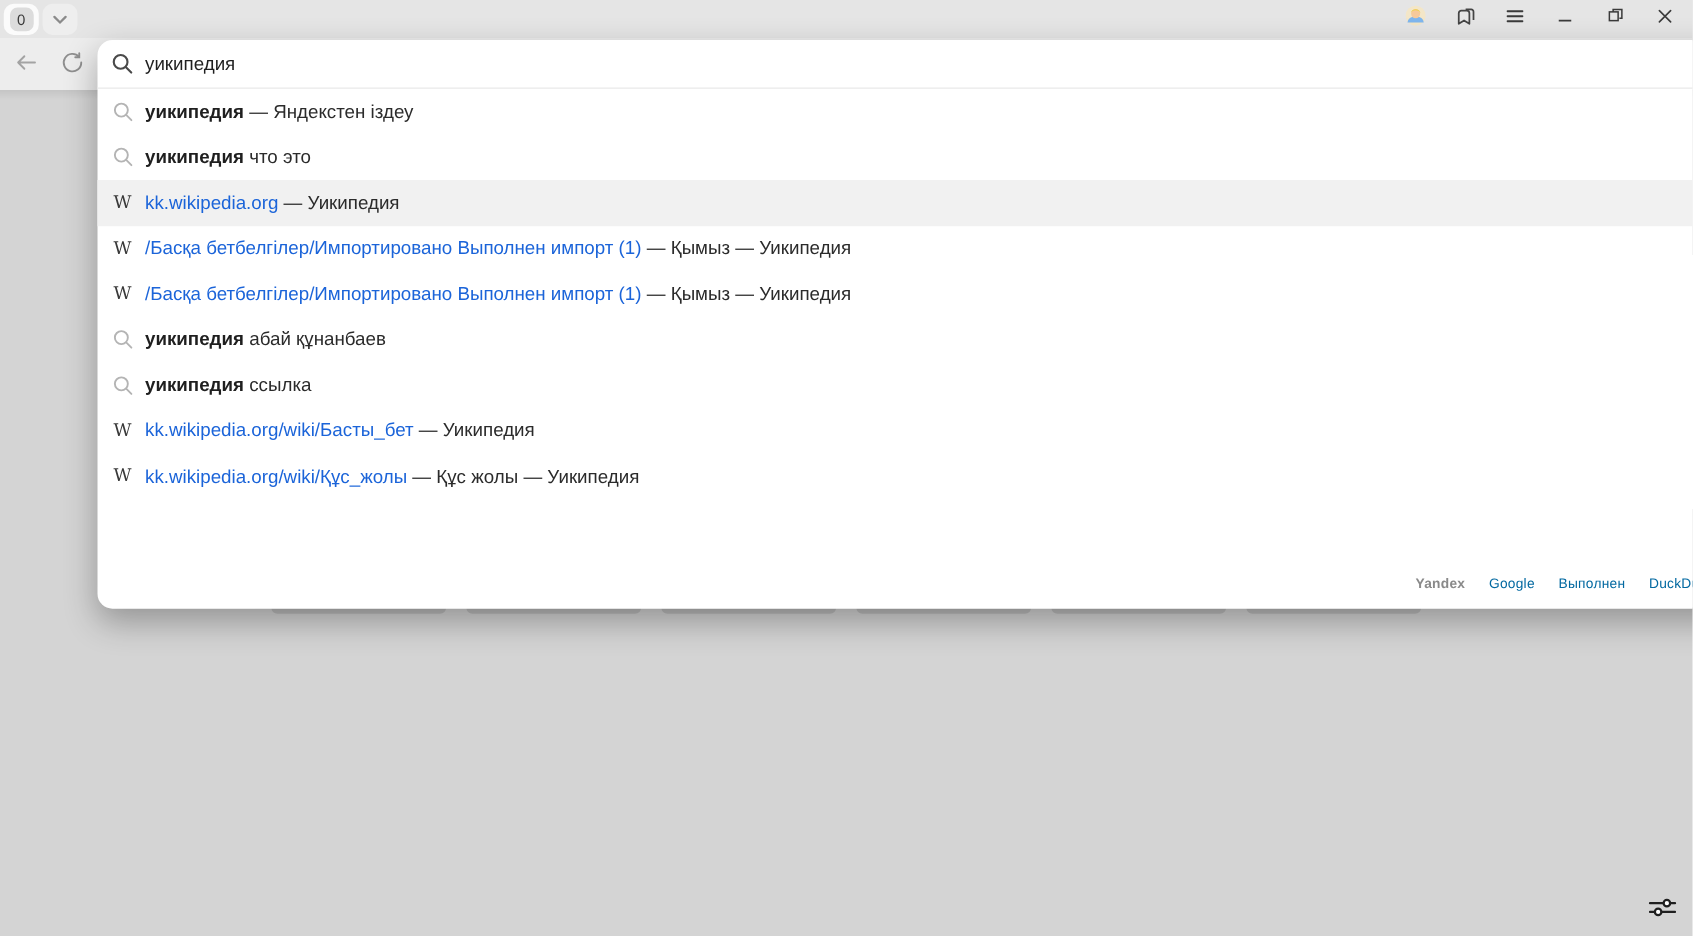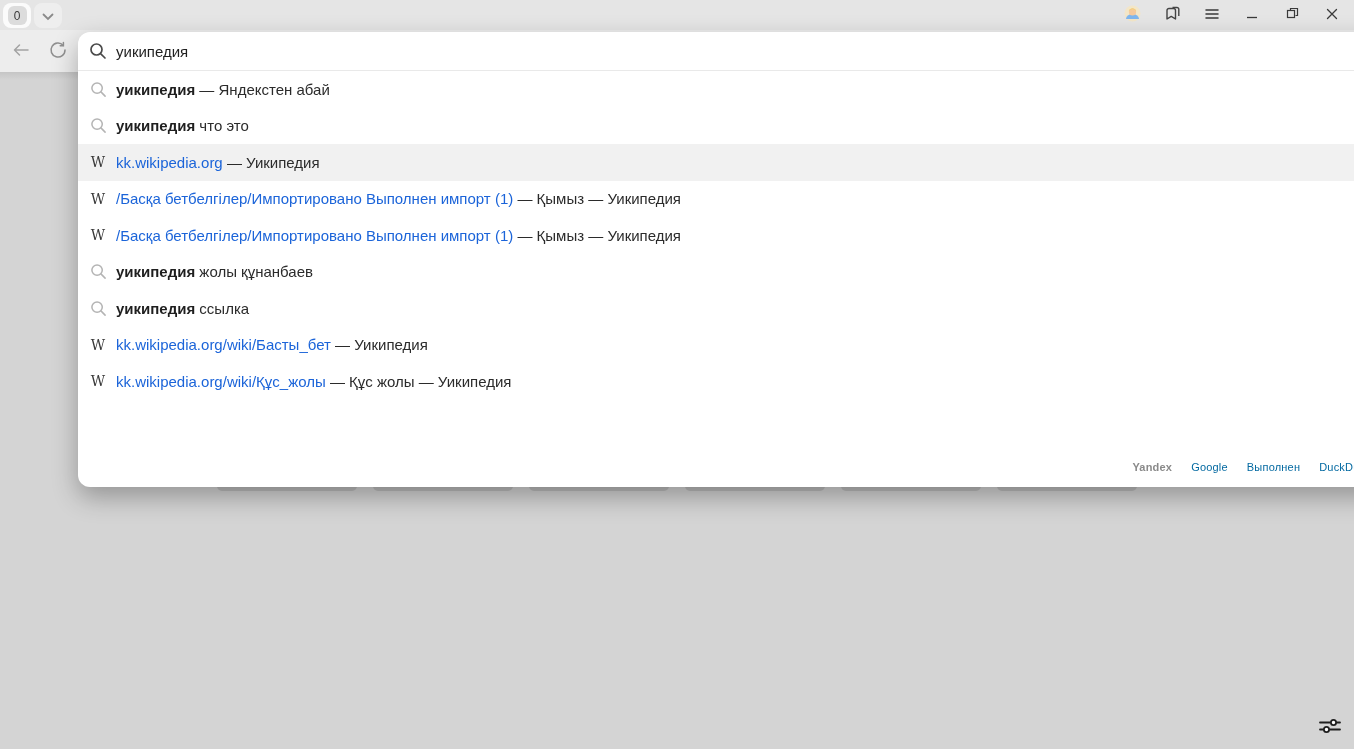--- a/index.html
+++ b/index.html
@@ -202,21 +202,21 @@
 
   <div class="rows" id="suggestion-list">
       <div class="row">
     <span class="ic">
       <svg width="17" height="17" viewBox="0 0 18 18" fill="none" stroke="#b4b4b4" stroke-width="1.6" stroke-linecap="round">
         <circle cx="7.5" cy="7.5" r="5.5"></circle>
             <path d="M11.8 11.8 L16 16"></path>
       </svg>
     </span>
 
-    <span class="txt"><b class="q">уикипедия</b><span class="lnk"></span><span class="rest"> — Яндекстен абай</span></span>
+    <span class="txt"><b class="q">уикипедия</b><span class="lnk"></span><span class="rest"> — Яндекстен іздеу</span></span>
 
   </div>
       <div class="row">
     <span class="ic">
       <svg width="17" height="17" viewBox="0 0 18 18" fill="none" stroke="#b4b4b4" stroke-width="1.6" stroke-linecap="round">
         <circle cx="7.5" cy="7.5" r="5.5"></circle>
             <path d="M11.8 11.8 L16 16"></path>
       </svg>
     </span>
 
@@ -253,21 +253,21 @@
     </span>
   </div>
       <div class="row">
     <span class="ic">
       <svg width="17" height="17" viewBox="0 0 18 18" fill="none" stroke="#b4b4b4" stroke-width="1.6" stroke-linecap="round">
         <circle cx="7.5" cy="7.5" r="5.5"></circle>
             <path d="M11.8 11.8 L16 16"></path>
       </svg>
     </span>
 
-    <span class="txt"><b class="q">уикипедия</b><span class="lnk"></span><span class="rest"> жолы құнанбаев</span></span>
+    <span class="txt"><b class="q">уикипедия</b><span class="lnk"></span><span class="rest"> абай құнанбаев</span></span>
 
   </div>
       <div class="row">
     <span class="ic">
       <svg width="17" height="17" viewBox="0 0 18 18" fill="none" stroke="#b4b4b4" stroke-width="1.6" stroke-linecap="round">
         <circle cx="7.5" cy="7.5" r="5.5"></circle>
             <path d="M11.8 11.8 L16 16"></path>
       </svg>
     </span>
 

